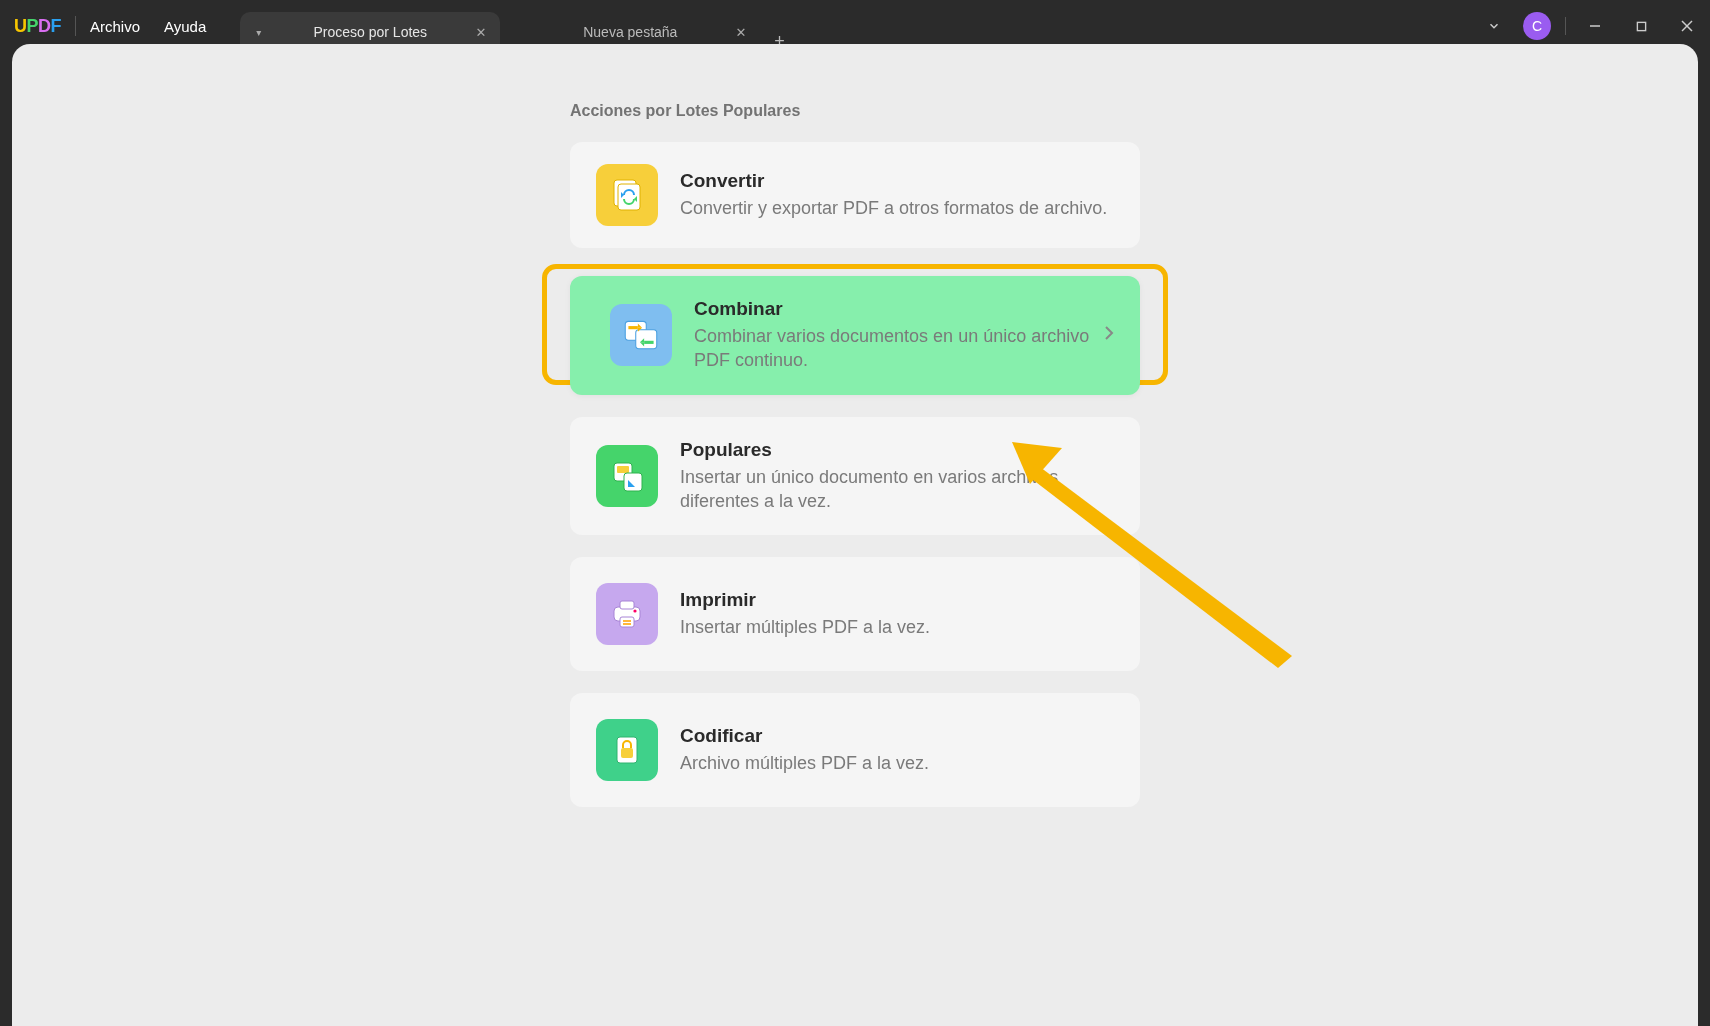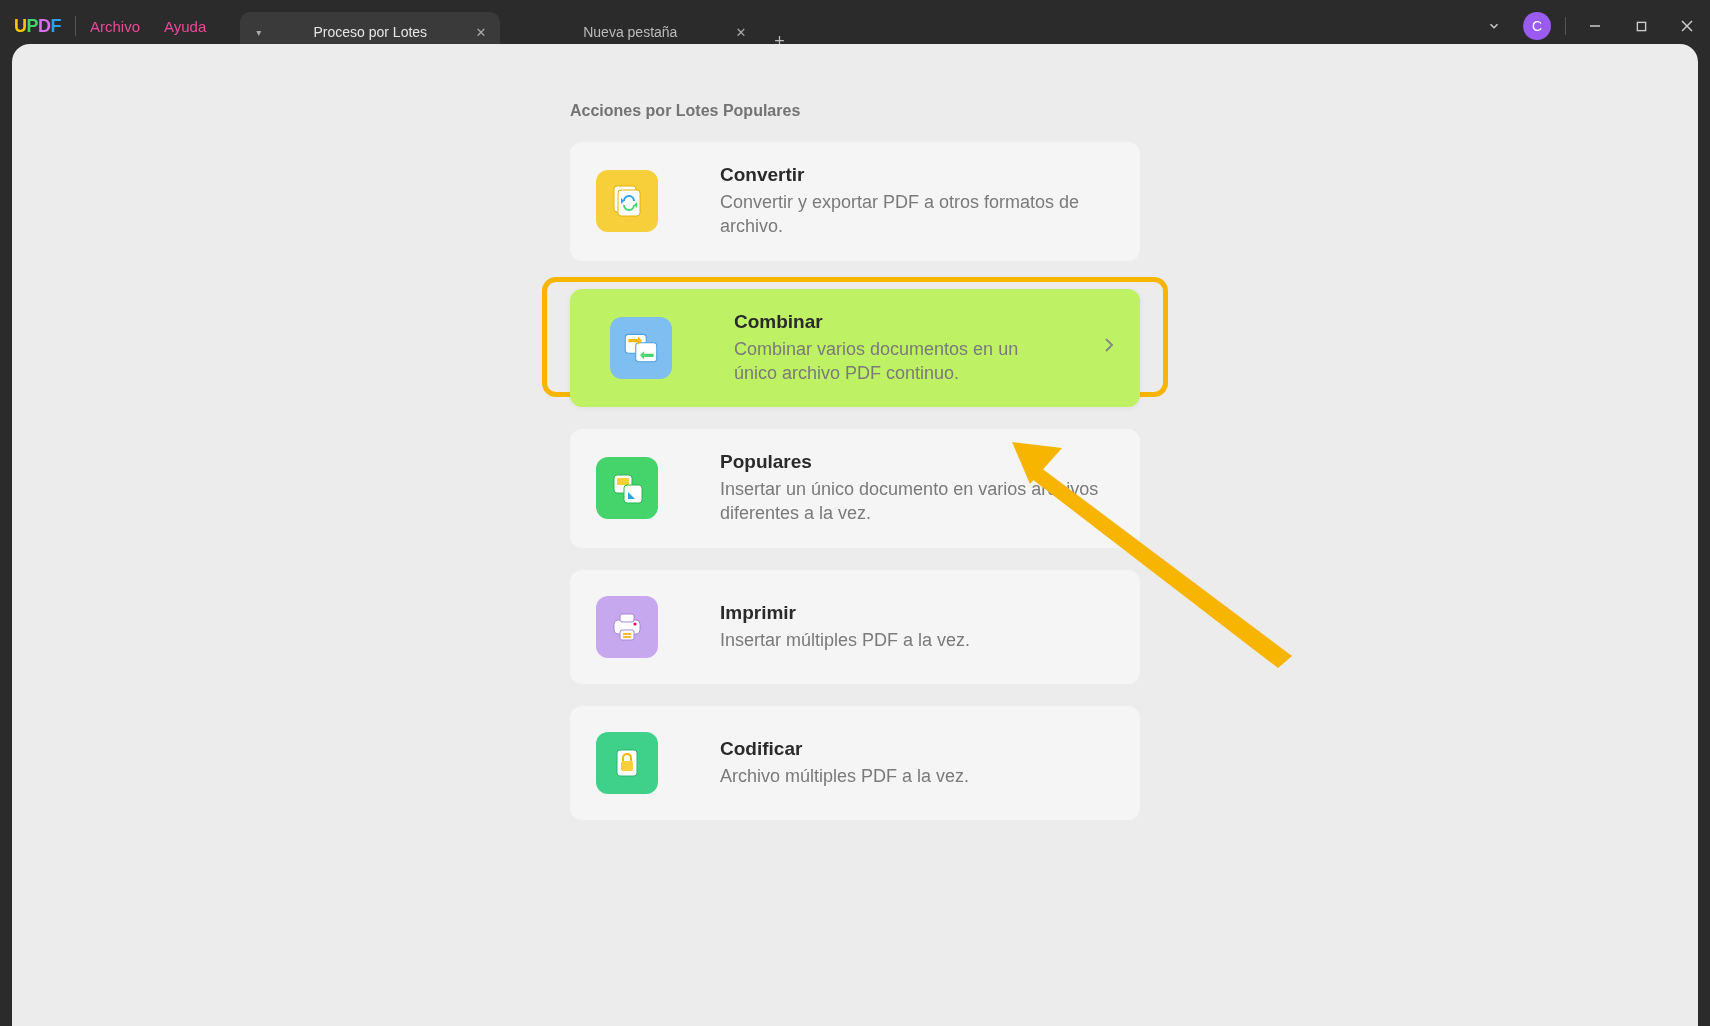--- a/index.html
+++ b/index.html
@@ -22,21 +22,21 @@
     letter-spacing: -0.5px;
   }
   .logo .u { color: #f7c600; }
   .logo .p { color: #45d46b; }
   .logo .d { color: #d86ef0; }
   .logo .f { color: #2aa0ef; }
   .sep {
     width: 1px; height: 20px; background: #555; margin: 0 14px;
   }
   .menu-item {
-    color: #ec4899;
+    color: #ffffff;
     font-size: 15px;
     margin-right: 24px;
     cursor: pointer;
   }
   .tabs {
     display: flex;
     align-items: flex-end;
     height: 100%;
     margin-left: 10px;
   }
@@ -123,24 +123,23 @@
   }
   .card {
     background: #f5f5f5;
     border-radius: 12px;
     padding: 22px 26px;
     display: flex;
     align-items: center;
     margin-bottom: 22px;
     cursor: pointer;
     position: relative;
-    gap: 40px;
   }
   .card.active {
-    background: #bef264;
+    background: #86efac;
     box-shadow: 0 1px 6px rgba(0,0,0,0.05);
     margin-top: 28px;
   }
   .card-icon {
     width: 62px; height: 62px;
     border-radius: 12px;
     display: flex; align-items: center; justify-content: center;
     margin-right: 22px;
     flex-shrink: 0;
   }

